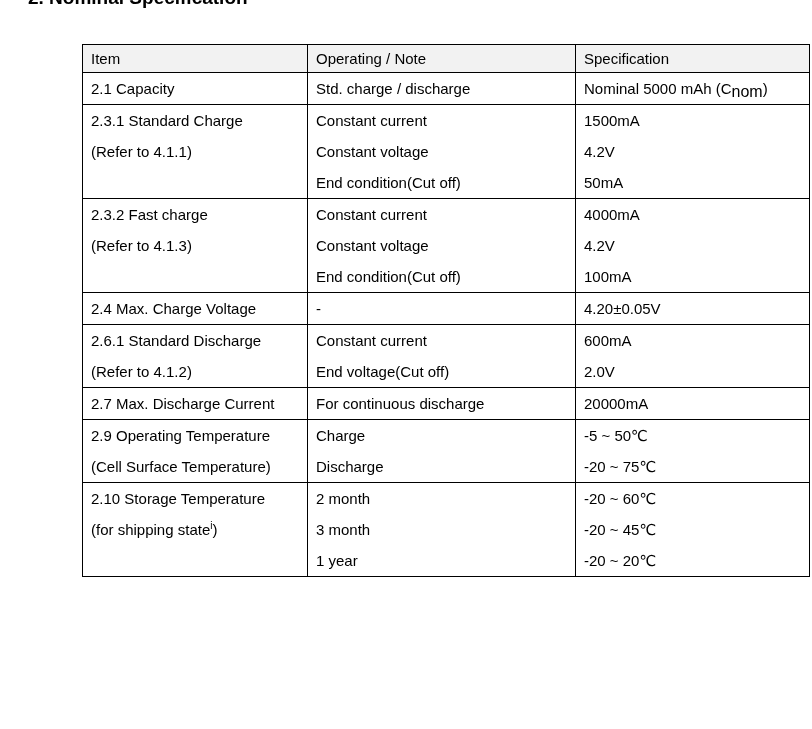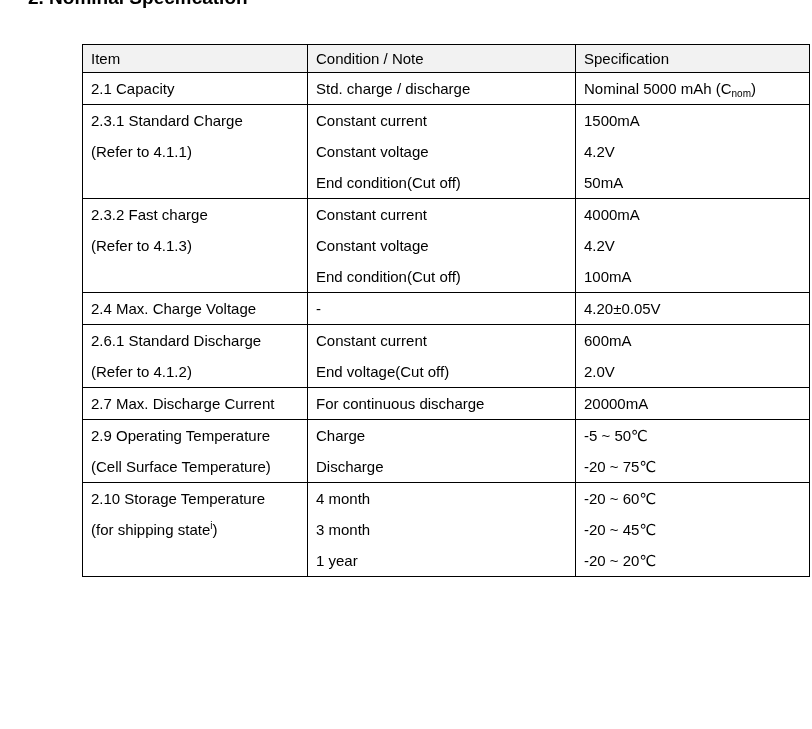--- a/index.html
+++ b/index.html
@@ -46,21 +46,21 @@
   }
   tr.r1 { height: 31px; }
   tr.r2 { height: 62px; }
   tr.r3 { height: 93px; }
   .line {
     height: 31px;
     line-height: 31px;
     white-space: nowrap;
   }
   sub {
-    font-size: 10px;
+    font-size: 16px;
     vertical-align: baseline;
     position: relative;
     top: 3px;
   }
   sup {
     font-size: 10px;
     vertical-align: baseline;
     position: relative;
     top: -6px;
   }
@@ -73,21 +73,21 @@
 <table class="spec">
   <colgroup>
       <col class="c1">
       <col class="c2">
       <col class="c3">
     </colgroup>
 
   <tbody>
       <tr>
     <th>Item</th>
-    <th>Condition / Note</th>
+    <th>Operating / Note</th>
     <th>Specification</th>
   </tr>
 
   <tr class="r1">
     <td>
           <div class="line">2.1 Capacity</div>
         </td>
     <td>
           <div class="line">Std. charge / discharge</div>
         </td>
@@ -187,21 +187,21 @@
       <div class="line">-20 ~ 75℃</div>
     </td>
   </tr>
 
   <tr class="r3">
     <td>
       <div class="line">2.10 Storage Temperature</div>
       <div class="line"><span>(for shipping state</span><sup>i</sup><span>)</span></div>
     </td>
     <td>
-      <div class="line">4 month</div>
+      <div class="line">2 month</div>
       <div class="line">3 month</div>
       <div class="line">1 year</div>
     </td>
     <td>
       <div class="line">-20 ~ 60℃</div>
       <div class="line">-20 ~ 45℃</div>
       <div class="line">-20 ~ 20℃</div>
     </td>
   </tr>
 </tbody>

